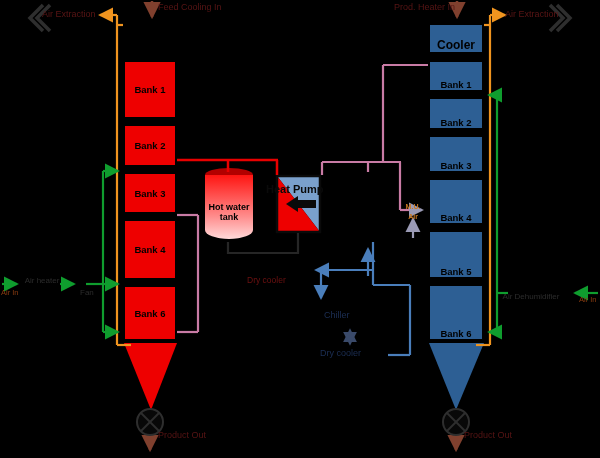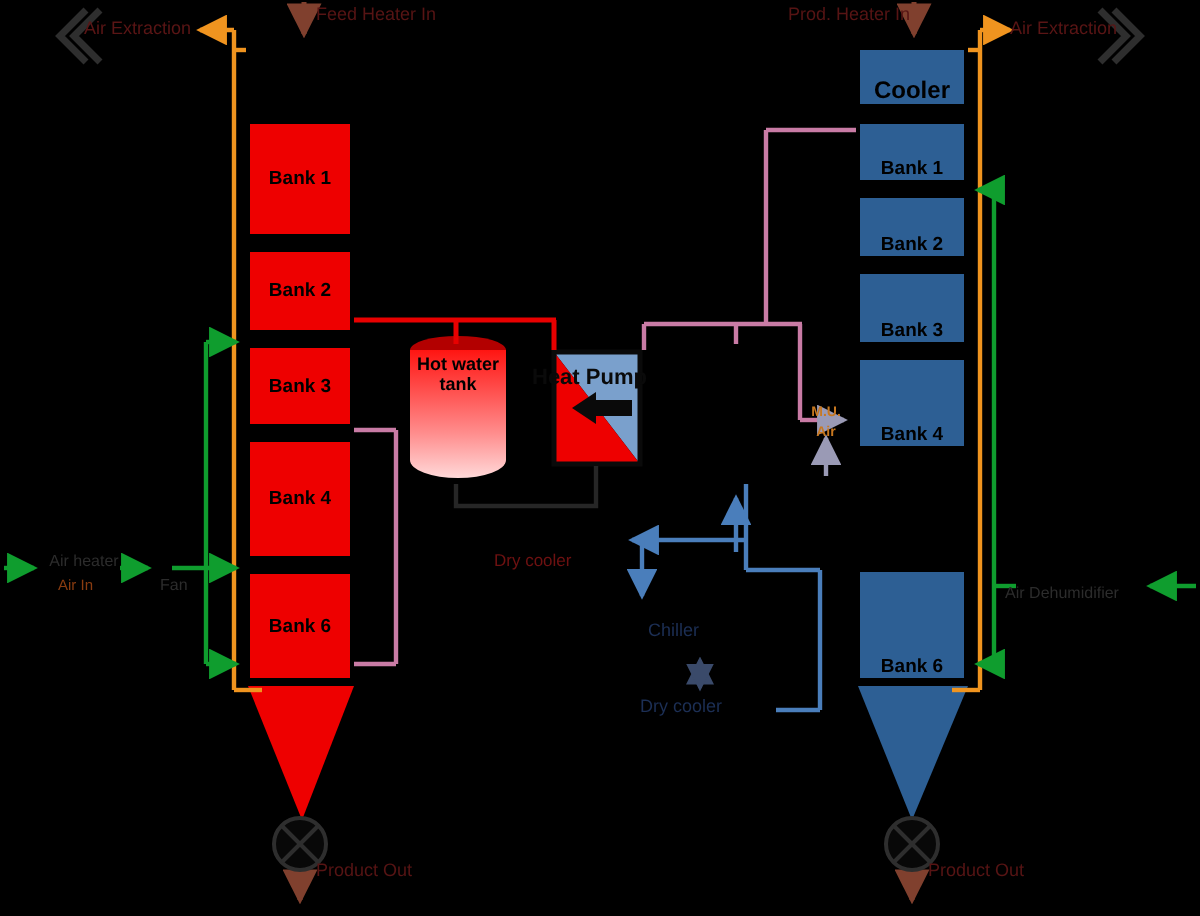--- a/index.html
+++ b/index.html
@@ -11,36 +11,36 @@
   .blue{background:#2d5f94;}
   .tower-l{left:123px;width:54px;}
   .tower-r{left:428px;width:56px;align-items:flex-end;}
   .bank{font-size:9.5px;}
   .head{font-size:12px;}
   .tank{position:absolute;width:48px;z-index:1;}
   .tank .top{position:absolute;left:0;top:0;width:48px;height:14px;border-radius:50%;}
   .tank .body{position:absolute;left:0;top:7px;width:48px;height:64px;
               border-radius:0 0 24px 24px/0 0 9px 9px;
               display:flex;align-items:flex-start;justify-content:center;}
-  .tank .body span{display:block;margin-top:2px;text-align:center;font-size:9px;
+  .tank .body span{display:block;margin-top:27px;text-align:center;font-size:9px;
                    font-weight:bold;color:#000;line-height:10px;width:44px;}
   .hot .top{background:#b30000;}
   .hot .body{background:linear-gradient(180deg,#ff1512 0%,#ff8d8d 65%,#ffd9d9 100%);}
   .cold .top{background:#7591ad;}
   .cold .body{background:linear-gradient(180deg,#9db8d2 0%,#cfdfee 60%,#e8f1f8 100%);}
   svg.overlay{position:absolute;left:0;top:0;z-index:2;pointer-events:none;}
   .lbl{position:absolute;z-index:3;white-space:nowrap;line-height:10px;}
   .wrap{white-space:normal;text-align:center;}
   .maroon{color:#571414;font-size:9px;}
   .darkred{color:#5a1515;font-size:9px;}
   .dred2{color:#6e1111;font-size:8.5px;}
   .navy{color:#1c2f55;font-size:9px;}
   .blk{color:#2c2c2c;font-size:8px;margin-top:12px;}
   .ora{color:#c87820;font-size:7px;font-weight:bold;}
-  .airin{color:#8a3c10;font-size:7.5px;margin-left:28px;}
+  .airin{color:#8a3c10;font-size:7.5px;}
   .hp-title{color:#0a0a0a;font-size:11px;font-weight:bold;}
 </style>
 </head>
 <body>
 
 <div class="stage">
 
   <div class="box red tower-l bank" style="top:60px;height:59px;">
       <span>Bank 1</span>
     </div>
@@ -64,20 +64,23 @@
       <span>Bank 1</span>
     </div>
   <div class="box blue tower-r bank" style="top:97px;height:33px;">
       <span>Bank 2</span>
     </div>
   <div class="box blue tower-r bank" style="top:135px;height:38px;">
       <span>Bank 3</span>
     </div>
   <div class="box blue tower-r bank" style="top:178px;height:47px;">
       <span>Bank 4</span>
+    </div>
+  <div class="box blue tower-r bank" style="top:230px;height:49px;">
+      <span>Bank 5</span>
     </div>
   <div class="box blue tower-r bank" style="top:284px;height:57px;">
       <span>Bank 6</span>
     </div>
 
   <div class="tank hot" style="left:205px;top:168px;height:80px;">
     <div class="top"></div>
     <div class="body">
         <span>Hot water tank</span>
       </div>
@@ -194,21 +197,21 @@
     </g>
     <g stroke="#2e2e2e" stroke-width="2">
       <circle cx="456" cy="422" r="13" fill="#080808"></circle>
       <line x1="447" y1="413" x2="465" y2="431"></line>
       <line x1="465" y1="413" x2="447" y2="431"></line>
     </g>
   </svg>
 
   <div class="lbl darkred" style="left:42px;top:9px;">Air Extraction</div>
   <div class="lbl darkred" style="left:505px;top:9px;">Air Extraction</div>
-  <div class="lbl maroon" style="left:158px;top:2px;">Feed Heater In</div>
+  <div class="lbl maroon" style="left:158px;top:2px;">Feed Cooling In</div>
   <div class="lbl maroon" style="left:394px;top:2px;">Prod. Heater In</div>
   <div class="lbl maroon" style="left:158px;top:430px;">Product Out</div>
   <div class="lbl maroon" style="left:464px;top:430px;">Product Out</div>
   <div class="lbl airin" style="left:1px;top:288px;">Air In</div>
   <div class="lbl airin" style="left:579px;top:295px;">Air In</div>
   <div class="lbl blk wrap" style="left:22px;top:264px;width:40px;">Air heater</div>
   <div class="lbl blk" style="left:80px;top:276px;">Fan</div>
   <div class="lbl blk wrap" style="left:494px;top:280px;width:74px;">Air Dehumidifier</div>
   <div class="lbl ora wrap" style="left:400px;top:202px;width:26px;">M.U. Air</div>
   <div class="lbl dred2" style="left:247px;top:275px;">Dry cooler</div>

